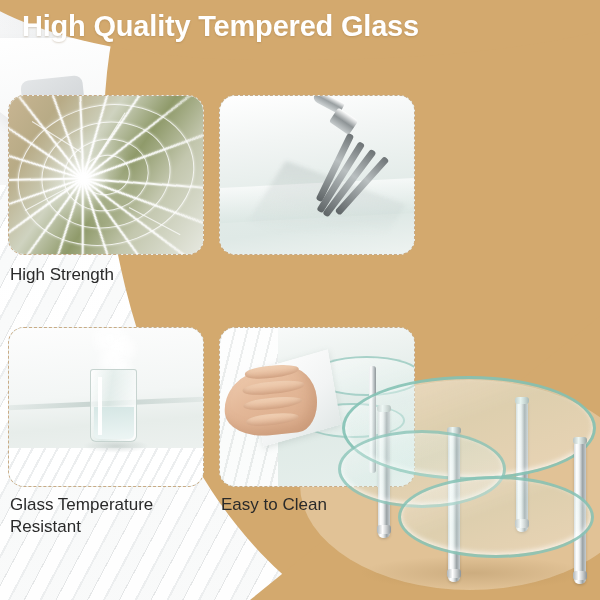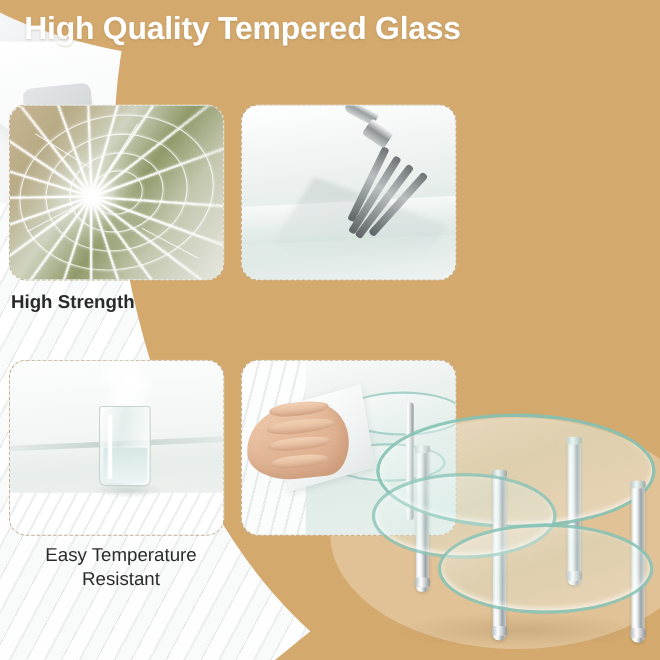--- a/index.html
+++ b/index.html
@@ -7,21 +7,20 @@
     width: 600px; height: 600px;
     font-family: "Liberation Sans", sans-serif;
     overflow: hidden;
   }
 
   #stage {
     position: relative;
     width: 600px; height: 600px;
     background: #ec4899;
     overflow: hidden;
-    text-align: center;
   }
 
   
   .room-photo {
     position: absolute;
     left: 0; top: 0; width: 600px; height: 600px;
     background:
       linear-gradient(178deg, #ffffff 0%, #fdfdfd 30%, #f6f7f7 62%, #f1f2f2 100%);
   }
   
@@ -134,21 +133,21 @@
   .card-2 { left: 219px; top: 95px;  width: 196px; height: 160px; }
   .card-3 { left: 8px;   top: 327px; width: 196px; height: 160px; }
   .card-4 { left: 219px; top: 327px; width: 196px; height: 160px; }
 
   .caption {
     position: absolute;
     font-size: 17px; color: #2a2a2a; line-height: 22px;
     font-family: "Liberation Sans", sans-serif;
     white-space: pre-line;
   }
-  .cap-1 { left: 10px;  top: 264px; font-weight: bold; }
+  .cap-1 { left: 10px;  top: 264px; }
   .cap-2 { left: 221px; top: 264px; }
   .cap-3 { left: 10px;  top: 494px; width: 200px; }
   .cap-4 { left: 221px; top: 494px; }
 
   
   .ph-shatter {
     background:
       radial-gradient(circle at 40% 52%, rgba(255,255,255,.95) 0%, rgba(255,255,255,.25) 16%, rgba(255,255,255,0) 34%),
       linear-gradient(125deg, #c8b592 0%, #b8ab86 18%, #cfd3c0 38%, #8f9a6a 55%, #c3c7ae 72%, #e6e8e0 100%);
   }
@@ -416,40 +415,41 @@
       <div class="floorstrip"></div>
       <div class="tabletop"></div>
       <div class="steam" style="left:42%; top:-4%;  width:40px; height:34px;"></div>
       <div class="steam" style="left:50%; top:4%;   width:32px; height:30px;"></div>
       <div class="steam" style="left:45%; top:13%;  width:30px; height:24px;"></div>
       <div class="steam" style="left:52%; top:19%;  width:24px; height:20px;"></div>
       <div class="tumbler-shadow"></div>
       <div class="tumbler"></div>
     </div>
   </div>
-  <div class="caption cap-3">Easy Temperature
+  <div class="caption cap-3">Glass Temperature
 Resistant</div>
 
   <div class="card card-4">
     <div class="photo ph-clean">
       <div class="clean-floor"></div>
       <div class="clean-table">
         <div class="ct-top"></div>
         <div class="ct-shelf"></div>
         <div class="ct-leg"></div>
       </div>
       <div class="cloth"></div>
       <div class="hand">
         <div class="finger" style="left:26%; top:-4%;  width:58%;"></div>
         <div class="finger" style="left:22%; top:20%;  width:66%;"></div>
         <div class="finger" style="left:20%; top:44%;  width:64%;"></div>
         <div class="finger" style="left:22%; top:68%;  width:56%;"></div>
       </div>
     </div>
   </div>
+  <div class="caption cap-4">Easy to Clean</div>
 
   <div class="product">
     <div class="tbl-shadow"></div>
     <div class="leg leg-a">
         <span class="leg-cap" style="left:-1px;top:-3px;"></span>
       </div>
     <div class="leg leg-c">
         <span class="leg-cap" style="left:-1px;top:-3px;"></span>
       </div>
     <div class="tbl-top"></div>

